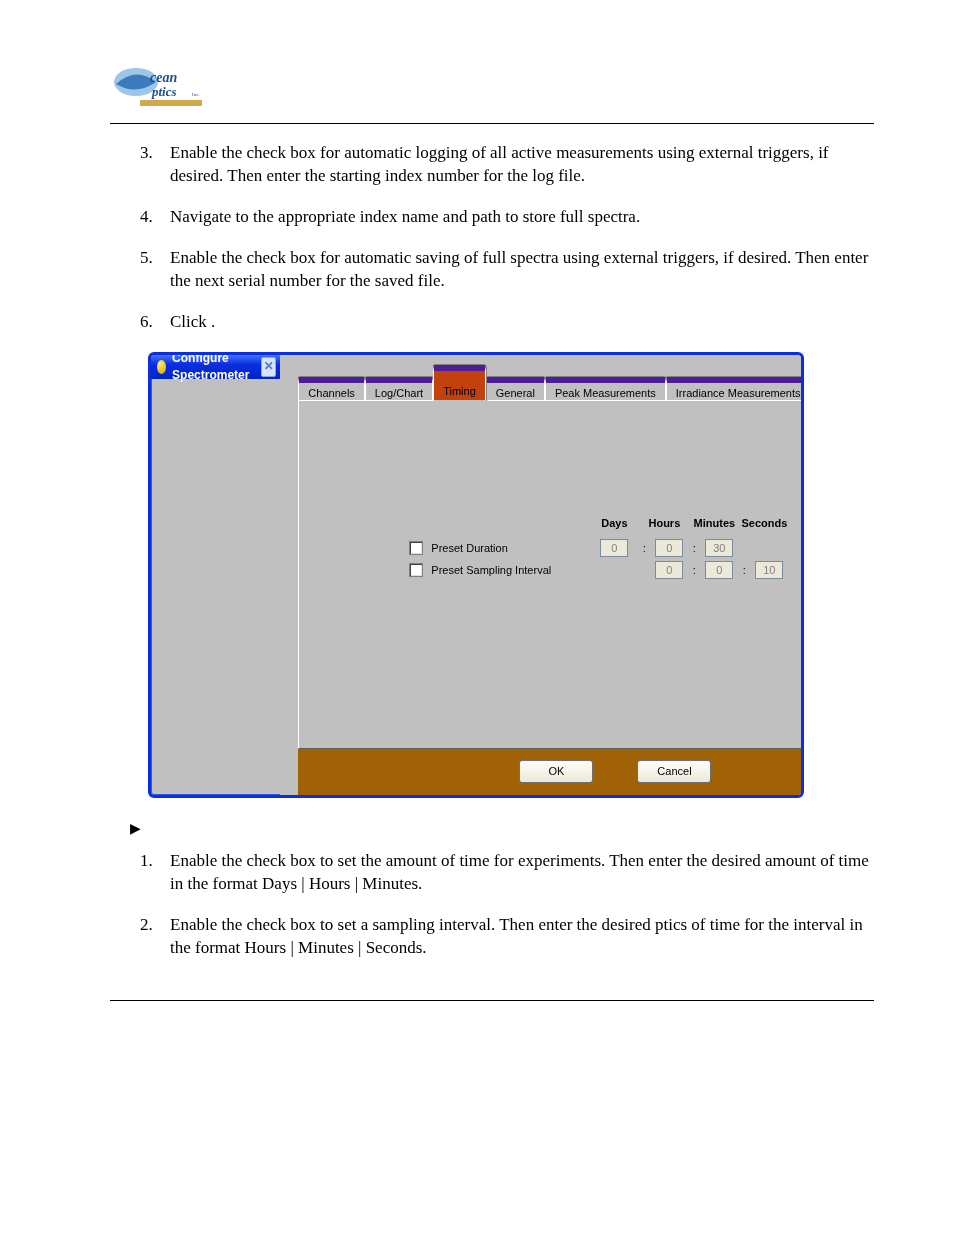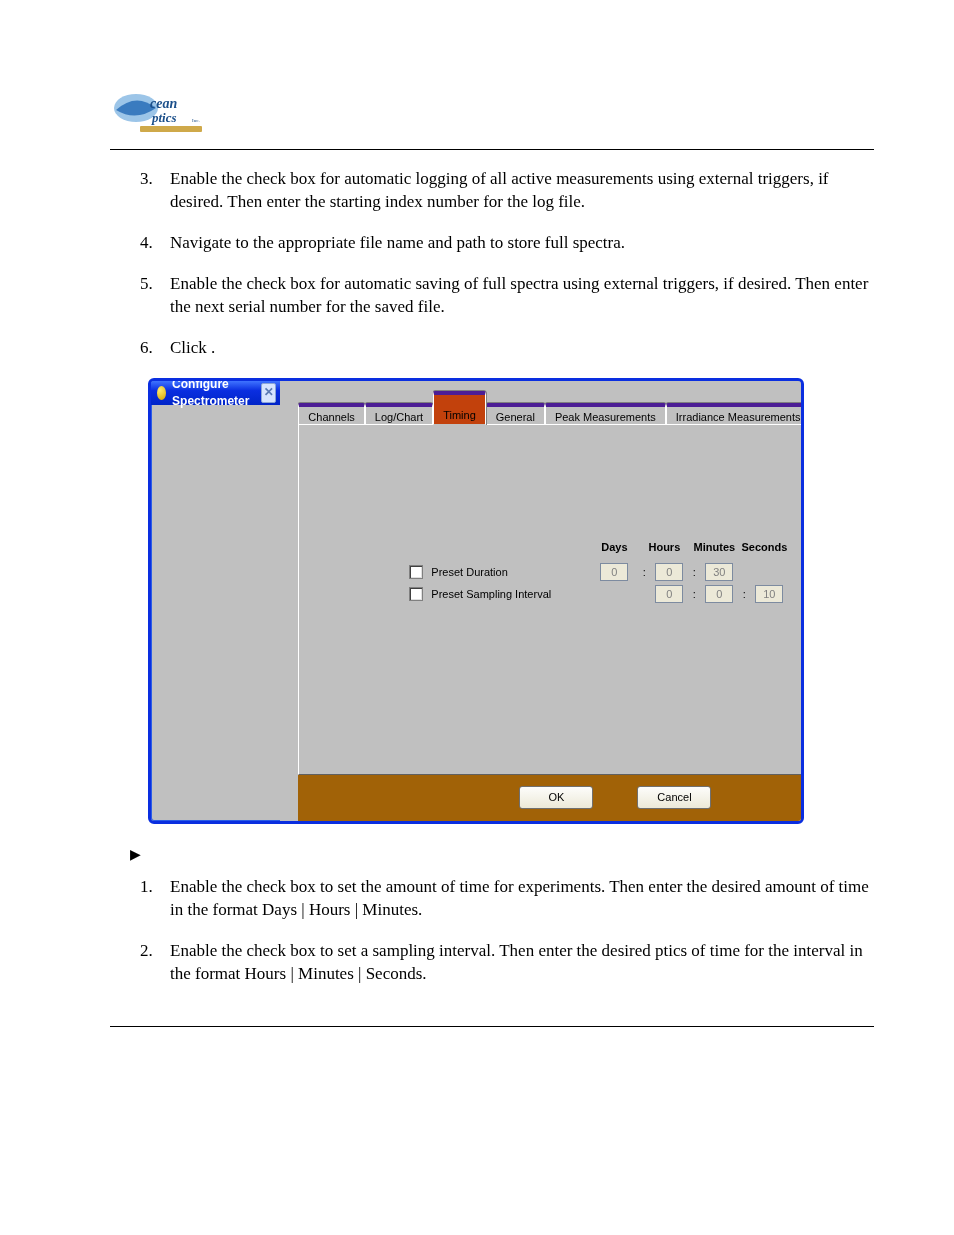--- a/index.html
+++ b/index.html
@@ -6,21 +6,20 @@
   body{
     width:954px;
     font-family:"Times New Roman",Times,serif;
     font-size:17px;
     color:#000;
     line-height:1.35;
   }
   .page{
     box-sizing:border-box;
     padding:60px 80px 20px 110px;
-    margin-top:26px;
   }
   .logo{
     width:100px;height:50px;margin-bottom:6px;
   }
   .hr{border:none;border-top:1px solid #000;margin:0 0 18px 0;}
   .hr.bottom{margin-top:40px;}
   .proc-list{list-style:none;padding:0;margin:0;}
   .proc-list li{
     display:flex;
     margin:10px 0 18px 30px;
@@ -81,21 +80,21 @@
     font-size:11px;
     color:#000;
   }
   .tab{
     border:1px solid #808080;
     border-bottom:none;
     background:#c0c0c0;
     padding:3px 9px 2px 9px;
     margin-right:0;
     border-right:1px solid #fff;
-    border-top:4px solid #4c1d95;
+    border-top:6px solid #4c1d95;
     border-left:1px solid #fff;
     box-shadow:1px 0 0 #808080,0 -1px 0 #808080;
     position:relative;
     top:1px;
     border-radius:2px 2px 0 0;
     white-space:nowrap;
   }
   .tab.active{
     background:#c2410c;
     padding-top:13px;
@@ -171,21 +170,21 @@
   <hr class="hr">
 
   
   <ol class="proc-list">
     <li>
       <span class="num">3.</span>
       <span class="txt">Enable the                                                                              check box for automatic logging of all active measurements using external triggers, if desired. Then enter the starting index number for the log file.</span>
     </li>
     <li>
       <span class="num">4.</span>
-      <span class="txt">Navigate to the appropriate file name and path to store full spectra.</span>
+      <span class="txt">Navigate to the appropriate index name and path to store full spectra.</span>
     </li>
     <li>
       <span class="num">5.</span>
       <span class="txt">Enable the                                                          check box for automatic saving of full spectra using external triggers, if desired. Then enter the next serial number for the saved file.</span>
     </li>
     <li>
       <span class="num">6.</span>
       <span class="txt">Click       .</span>
     </li>
   </ol>

